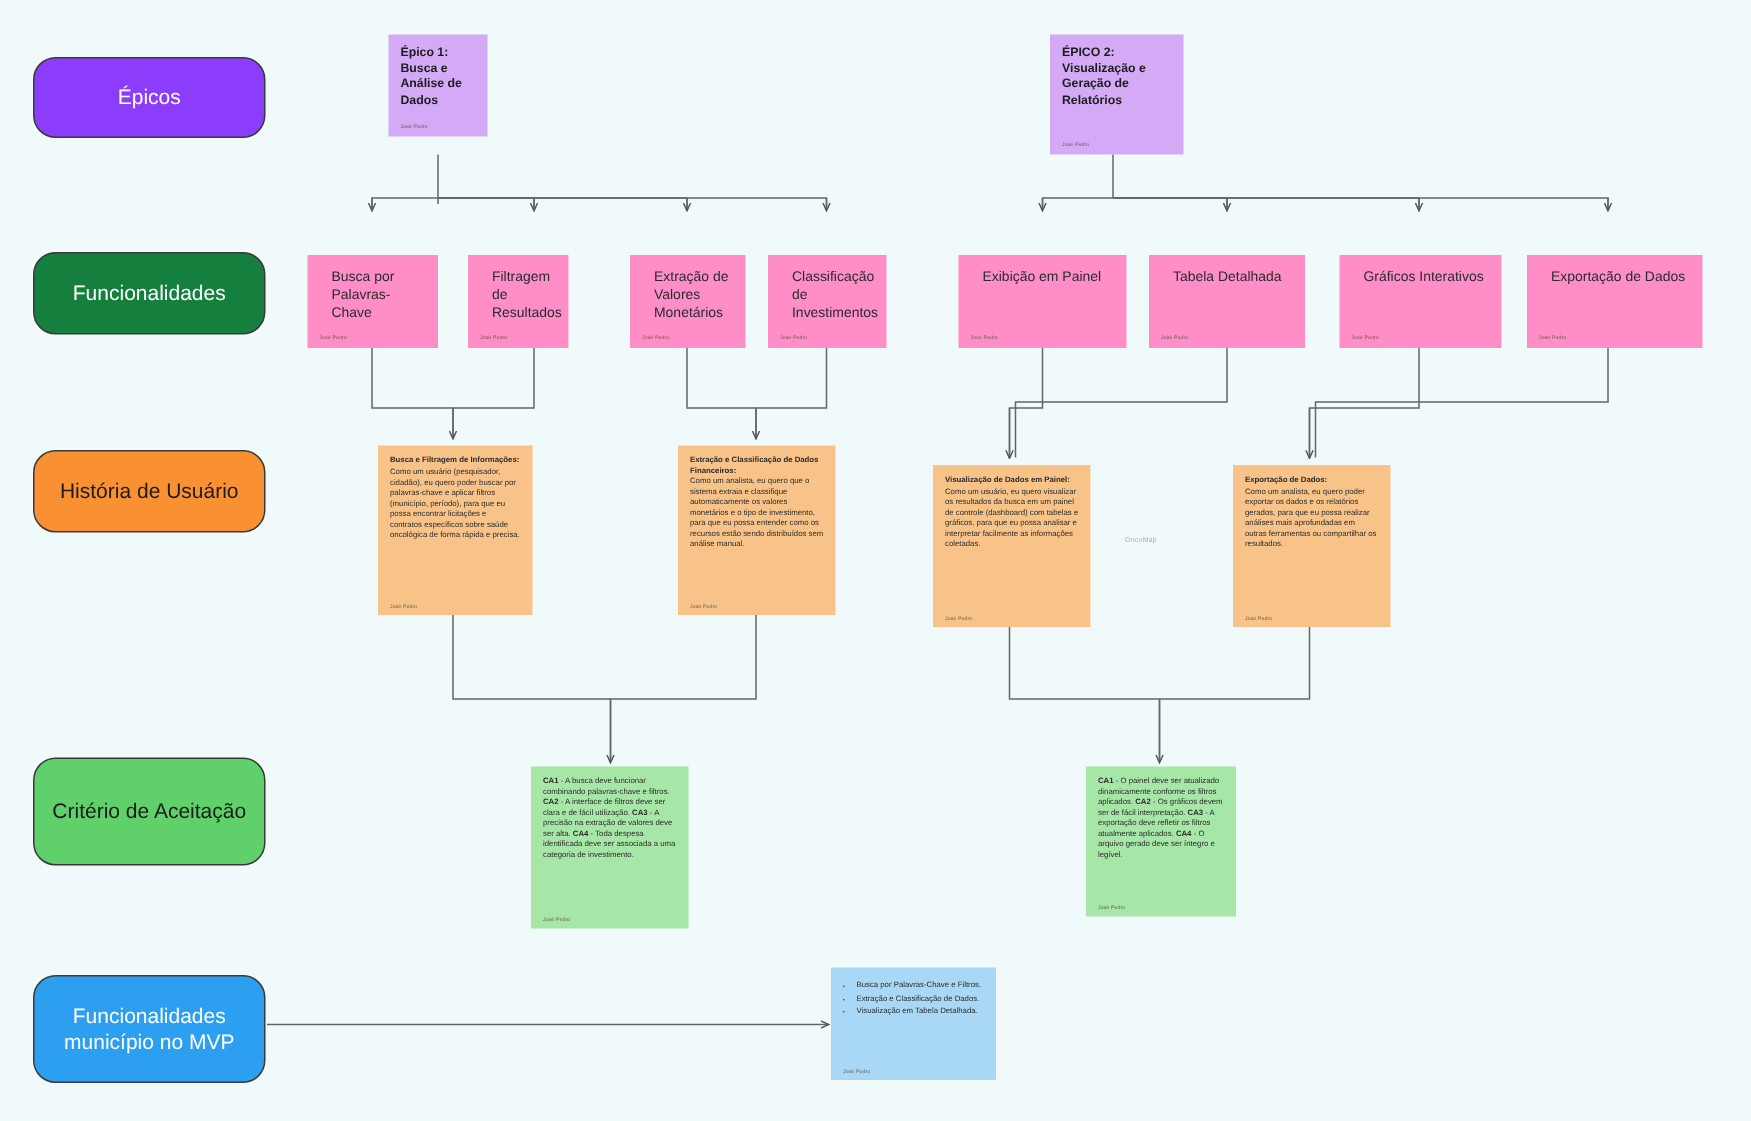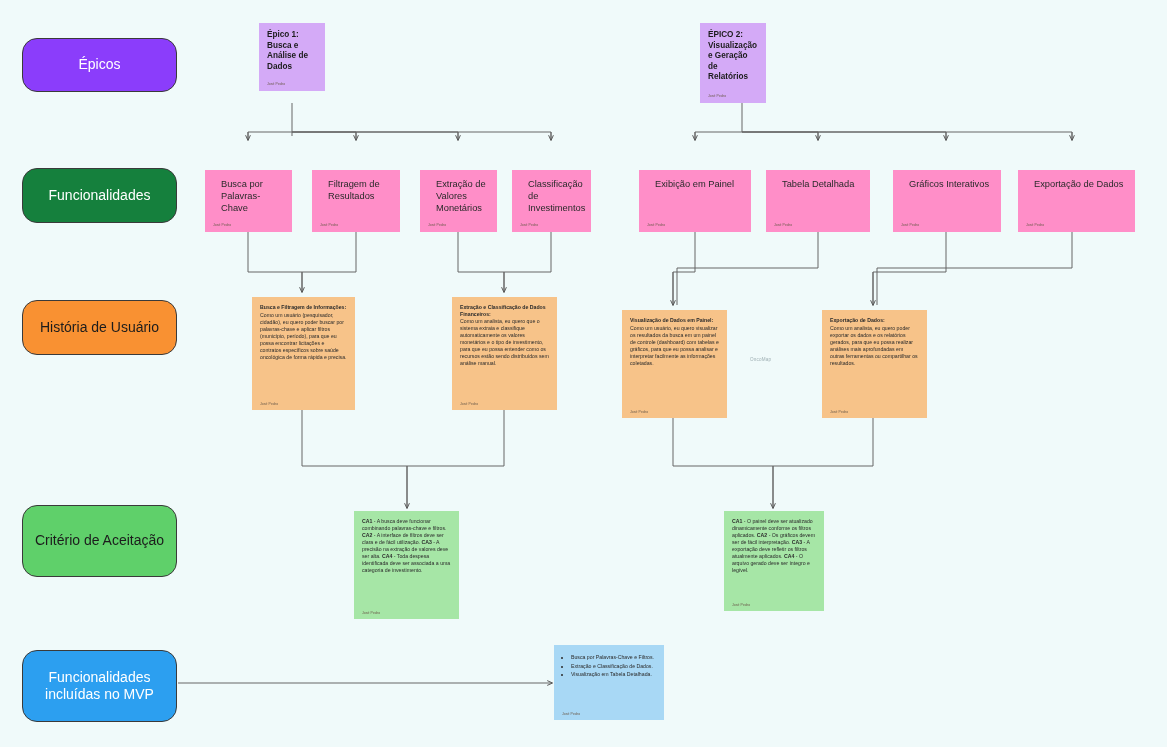--- a/index.html
+++ b/index.html
@@ -177,39 +177,39 @@
 
   <div class="node legend" style="left:22px; top:505px; width:155px; height:72px; background:#5fd06a; color:#1c1c1c; font-size:14px;">
     <span class="legend-label">Critério de Aceitação</span>
   </div>
 
   <div class="node legend" style="left:22px; top:300px; width:155px; height:55px; background:#f99132; color:#1c1c1c; font-size:14px;">
     <span class="legend-label">História de Usuário</span>
   </div>
 
   <div class="node legend" style="left:22px; top:650px; width:155px; height:72px; background:#2c9ff0; color:#ffffff; font-size:14px;">
-    <span class="legend-label">Funcionalidades incluídas no MVP</span>
+    <span class="legend-label">Funcionalidades município no MVP</span>
   </div>
 
   <div class="sticky epic" style="left:259px; top:23px; width:66px; height:68px;">
     <span class="title">Épico 1: Busca e Análise de Dados</span>
     <span class="author">José Pedro</span>
   </div>
 
-  <div class="sticky epic" style="left:700px; top:23px; width:66px; height:80px;">
+  <div class="sticky epic" style="left:700px; top:23px; width:89px; height:80px;">
     <span class="title">ÉPICO 2: Visualização e Geração de Relatórios</span>
     <span class="author">José Pedro</span>
   </div>
 
   <div class="sticky feat" style="left:205px; top:170px; width:87px; height:62px;">
     <span class="title" style="font-weight:normal;">Busca por Palavras-Chave</span>
     <span class="author">José Pedro</span>
   </div>
 
-  <div class="sticky feat" style="left:312px; top:170px; width:88px; height:62px;">
+  <div class="sticky feat" style="left:312px; top:170px; width:67px; height:62px;">
     <span class="title" style="font-weight:normal;">Filtragem de Resultados</span>
     <span class="author">José Pedro</span>
   </div>
 
   <div class="sticky feat" style="left:420px; top:170px; width:77px; height:62px;">
     <span class="title" style="font-weight:normal;">Extração de Valores Monetários</span>
     <span class="author">José Pedro</span>
   </div>
 
   <div class="sticky feat" style="left:512px; top:170px; width:79px; height:62px;">

